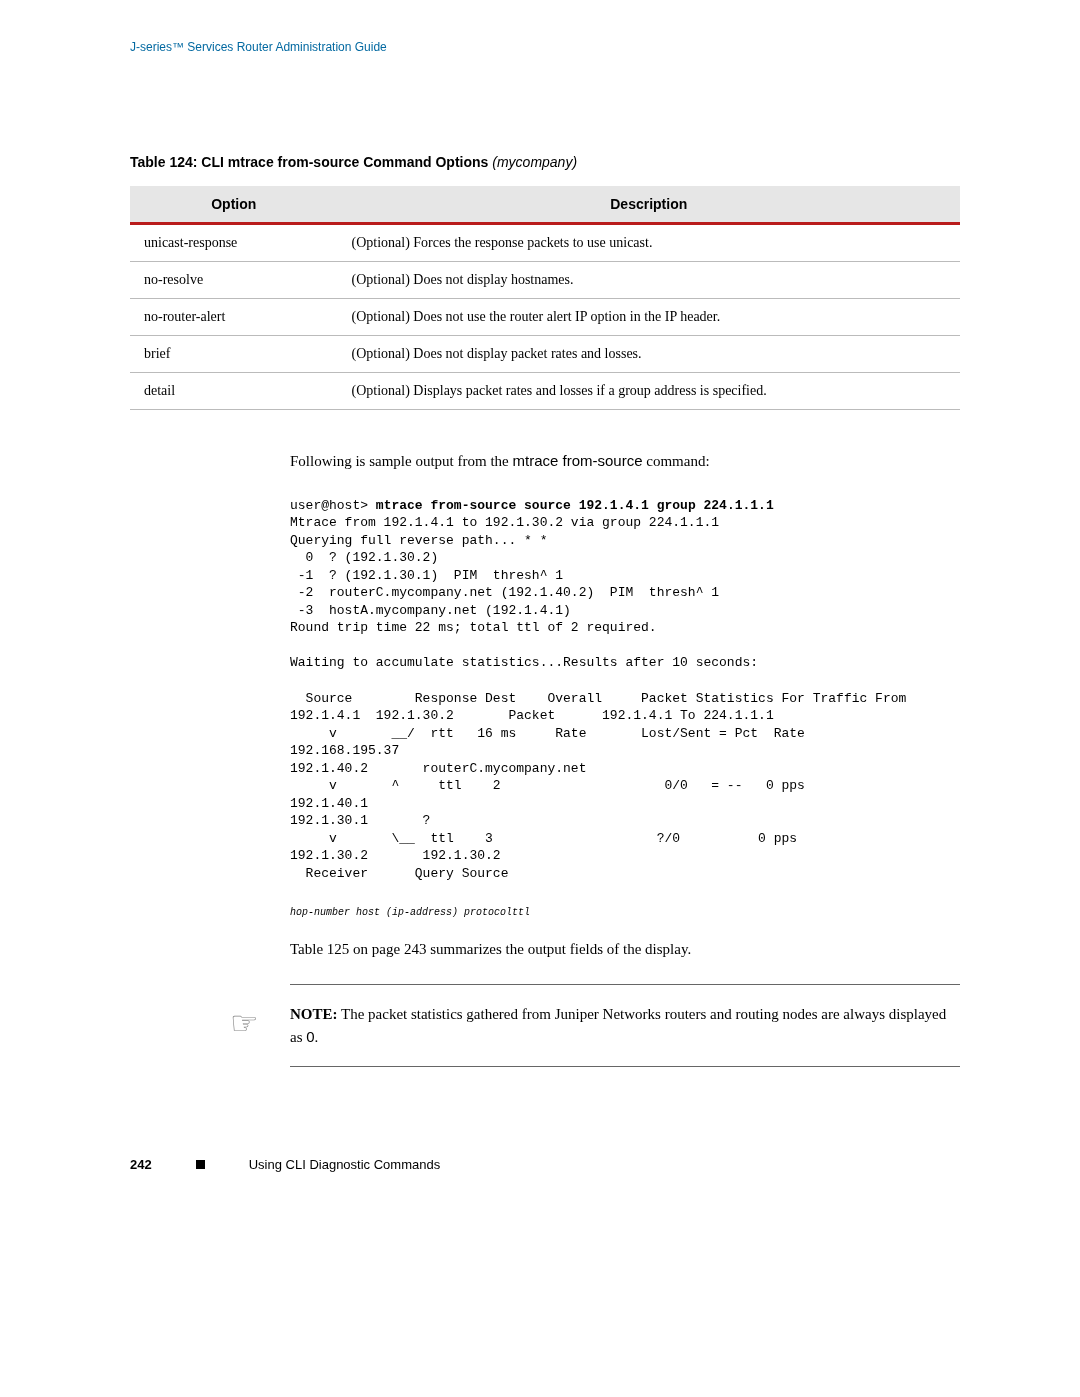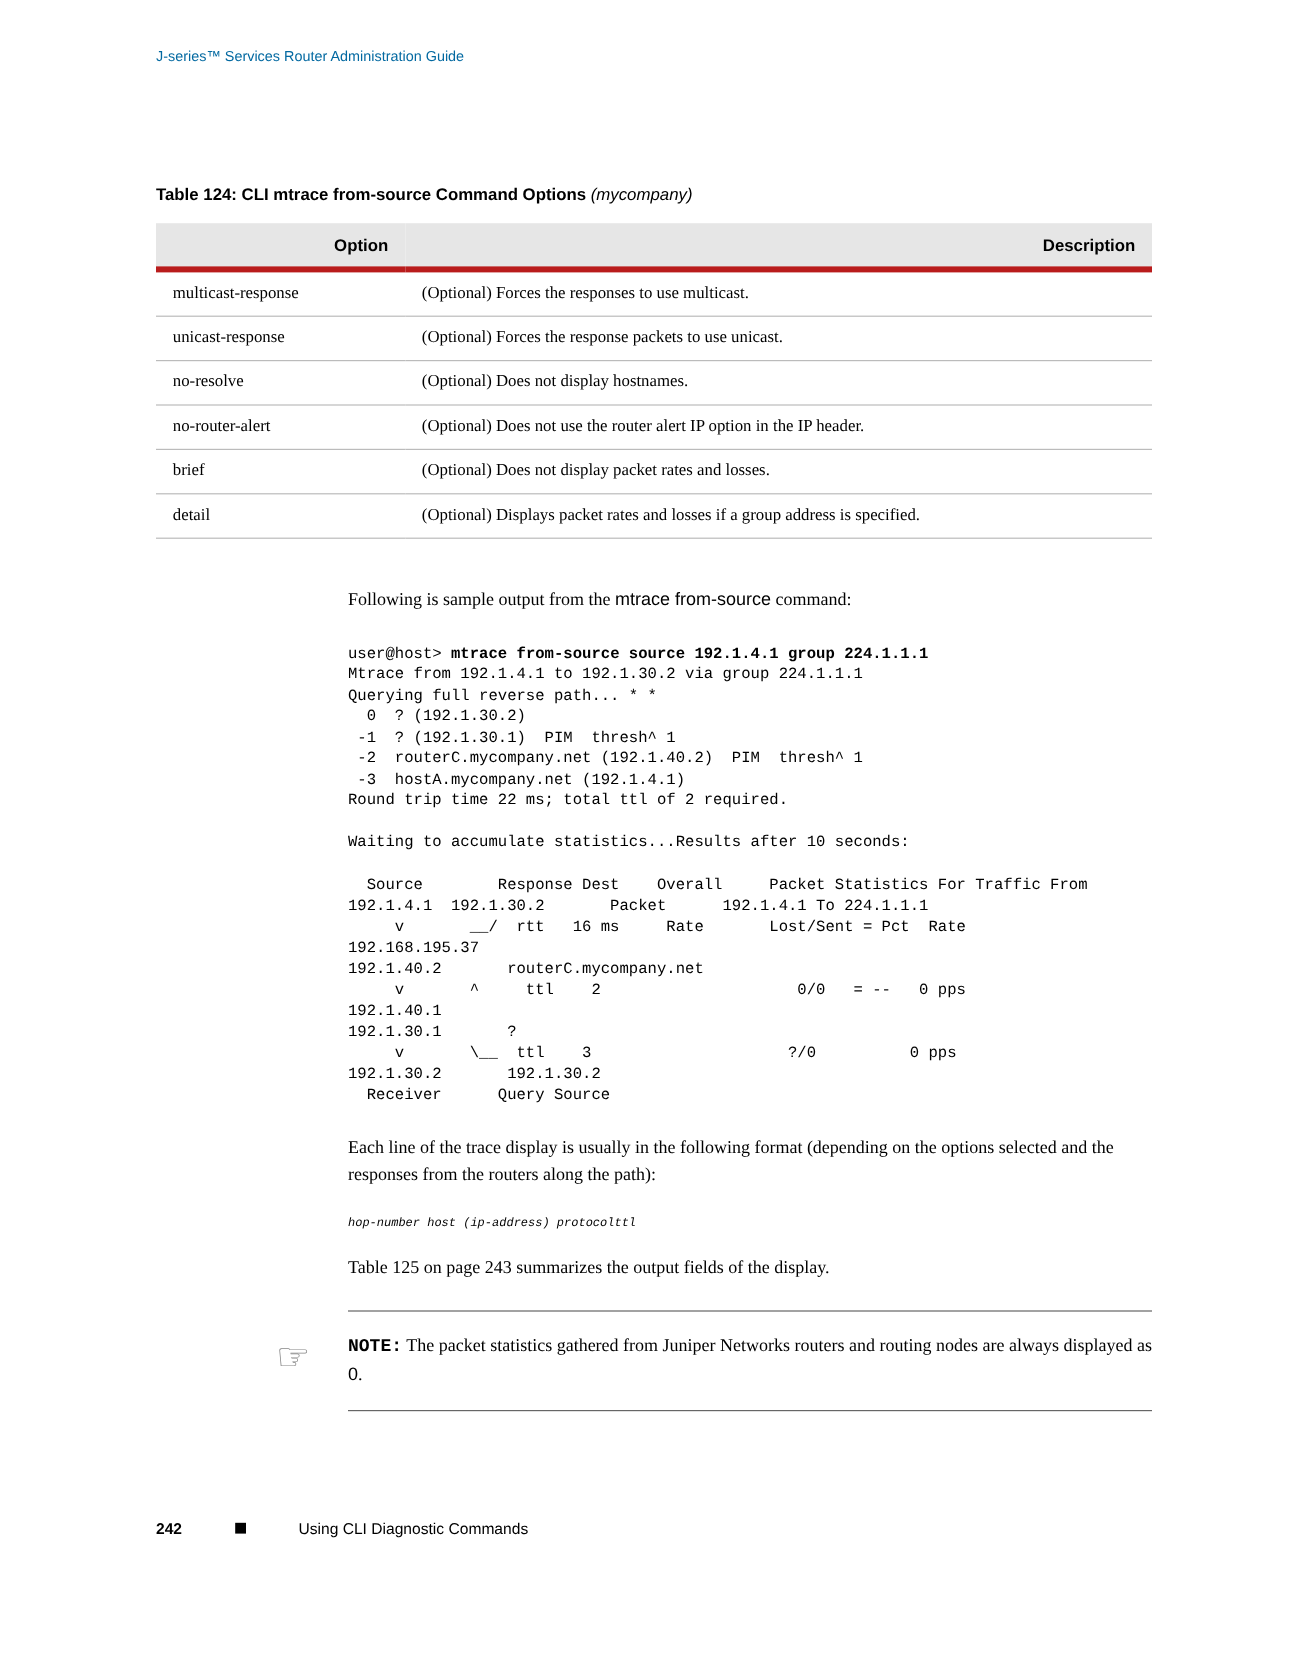--- a/index.html
+++ b/index.html
@@ -36,24 +36,24 @@
       width: 100%;
       border-collapse: collapse;
       font-family: Arial, Helvetica, sans-serif;
       font-size: 14px;
       margin-bottom: 40px;
     }
     table.options thead tr {
       background: #e6e6e6;
     }
     table.options th {
-      text-align: right;
+      text-align: center;
       font-weight: bold;
       padding: 10px 14px;
-      border-bottom: 5px solid #b91c1c;
+      border-bottom: 3px solid #b91c1c;
     }
     table.options td {
       padding: 10px 14px;
       border-bottom: 1px solid #bbb;
       vertical-align: top;
     }
     table.options td.opt {
       font-family: Georgia, 'Times New Roman', serif;
     }
     table.options td.desc {
@@ -97,21 +97,21 @@
       margin-bottom: 80px;
     }
     .note-icon {
       position: absolute;
       left: -60px;
       top: 14px;
       font-size: 32px;
       color: #888;
     }
     .note-block .label {
-      font-family: Liberation Mono, monospace;
+      font-family: Liberation Serif, serif;
       font-weight: bold;
     }
     .note-block .sans {
       font-family: Arial, Helvetica, sans-serif;
     }
     .footer {
       display: flex;
       align-items: center;
       font-family: Arial, Helvetica, sans-serif;
       font-size: 13px;
@@ -143,24 +143,20 @@
   </div>
 
   <table class="options">
     <thead>
       <tr>
         <th style="width:25%;">Option</th>
         <th>Description</th>
       </tr>
     </thead>
     <tbody>
-      <tr>
-        <td class="opt">multicast-response</td>
-        <td class="desc">(Optional) Forces the responses to use multicast.</td>
-      </tr>
       <tr>
         <td class="opt">unicast-response</td>
         <td class="desc">(Optional) Forces the response packets to use unicast.</td>
       </tr>
       <tr>
         <td class="opt">no-resolve</td>
         <td class="desc">(Optional) Does not display hostnames.</td>
       </tr>
       <tr>
         <td class="opt">no-router-alert</td>
@@ -197,21 +193,20 @@
      v       __/  rtt   16 ms     Rate       Lost/Sent = Pct  Rate
 192.168.195.37
 192.1.40.2       routerC.mycompany.net
      v       ^     ttl    2                     0/0   = --   0 pps
 192.1.40.1
 192.1.30.1       ?
      v       \__  ttl    3                     ?/0          0 pps
 192.1.30.2       192.1.30.2
   Receiver      Query Source</span></pre>
 
-  <div class="body-text">Each line of the trace display is usually in the following format (depending on the options selected and the responses from the routers along the path):</div>
 
   <div class="syntax">hop-number host (ip-address) protocolttl</div>
 
   <div class="body-text">Table 125 on page 243 summarizes the output fields of the display.</div>
 
   <div class="note-block">
     <span class="note-icon">☞</span>
     <span class="label">NOTE:</span><span> The packet statistics gathered from Juniper Networks routers and routing nodes are always displayed as </span><span class="sans">0</span><span>.</span>
   </div>
 

